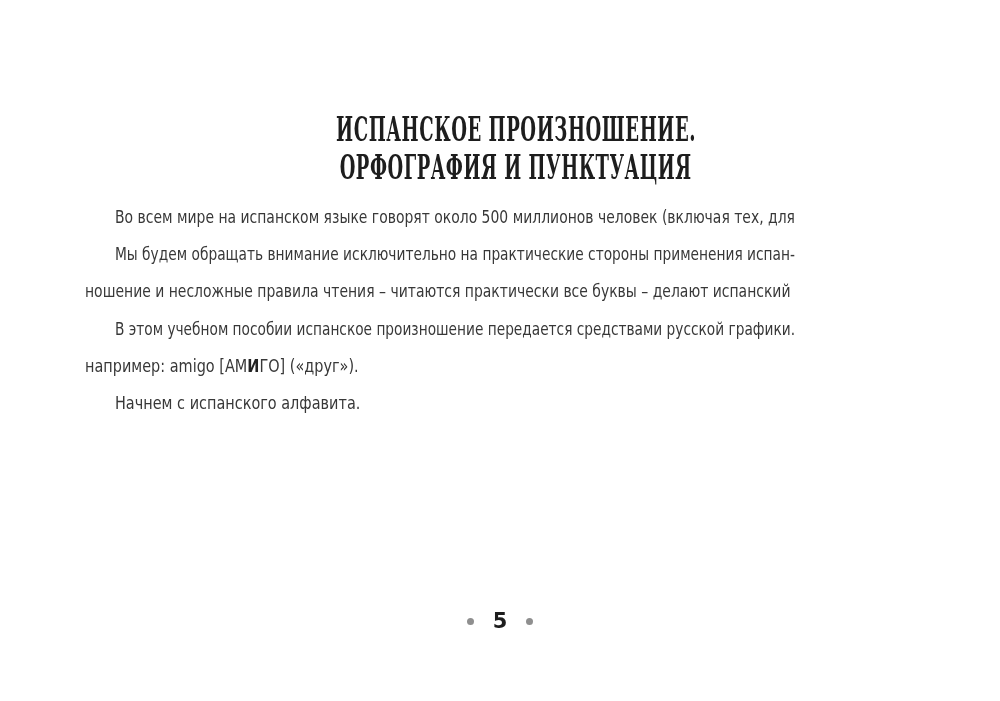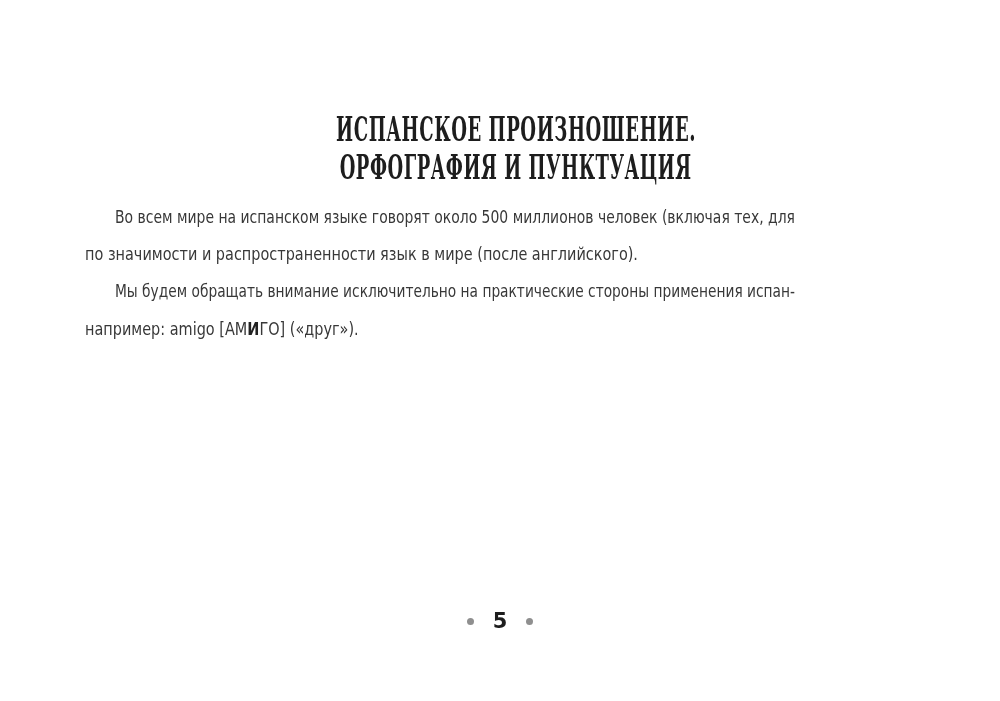--- a/index.html
+++ b/index.html
@@ -93,26 +93,28 @@
 <div class="page">
 
   <h1 class="title">
     <span class="t-line"><span class="t-inner" style="transform: scaleX(0.532409);">ИСПАНСКОЕ ПРОИЗНОШЕНИЕ.</span></span>
     <span class="t-line"><span class="t-inner" style="transform: scaleX(0.529124);">ОРФОГРАФИЯ И ПУНКТУАЦИЯ</span></span>
   </h1>
 
   <div class="text-block">
 
     <p class="line indent"><span class="fit just" style="transform: scaleX(0.820329);">Во всем мире на испанском языке говорят около 500 миллионов человек (включая тех, для</span></p>
-    <p class="line"><span class="fit last" style="transform: scaleX(0.85);">по значимости и распространенности язык в мире (после английского).</span></p>
 
     <p class="line indent"><span class="fit just" style="transform: scaleX(0.809563);">Мы будем обращать внимание исключительно на практические стороны применения испан-</span></p>
+    <p class="line"><span class="fit just" style="transform: scaleX(0.820855);">ношение и несложные правила чтения – читаются практически все буквы – делают испанский</span></p>
 
+    <p class="line indent"><span class="fit just" style="transform: scaleX(0.807024);">В этом учебном пособии испанское произношение передается средствами русской графики.</span></p>
     <p class="line"><span class="fit last" style="transform: scaleX(0.85);"><span>например: amigo [АМ</span><b>И</b><span>ГО] («друг»).</span></span></p>
 
+    <p class="line indent"><span class="fit last" style="transform: scaleX(0.85);">Начнем с испанского алфавита.</span></p>
 
   </div>
 
   <div class="footer">
     <span class="dot"></span>
     <span class="pagenum">5</span>
     <span class="dot"></span>
   </div>
 
 </div>

